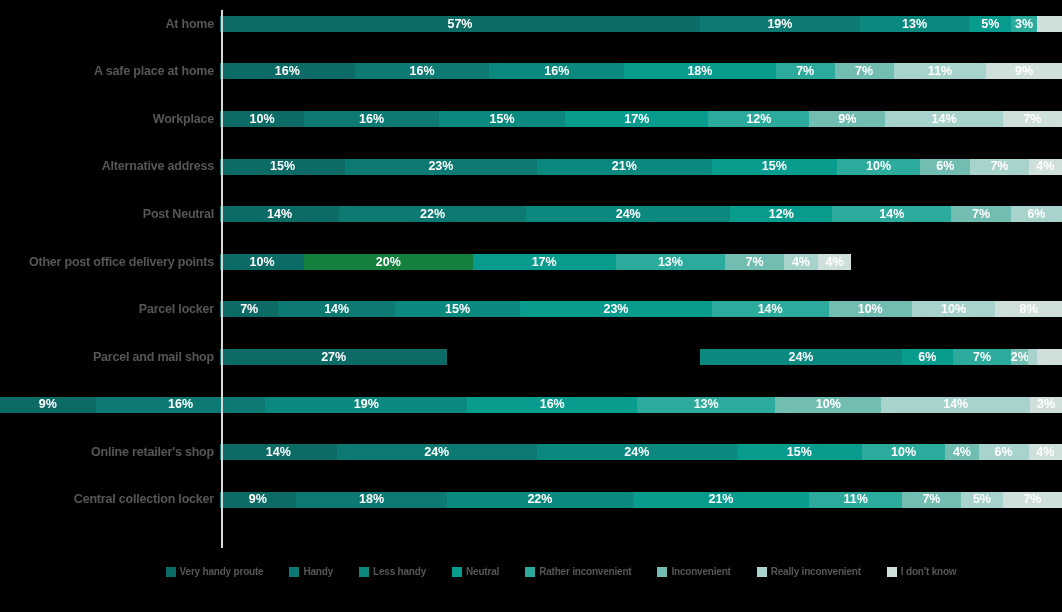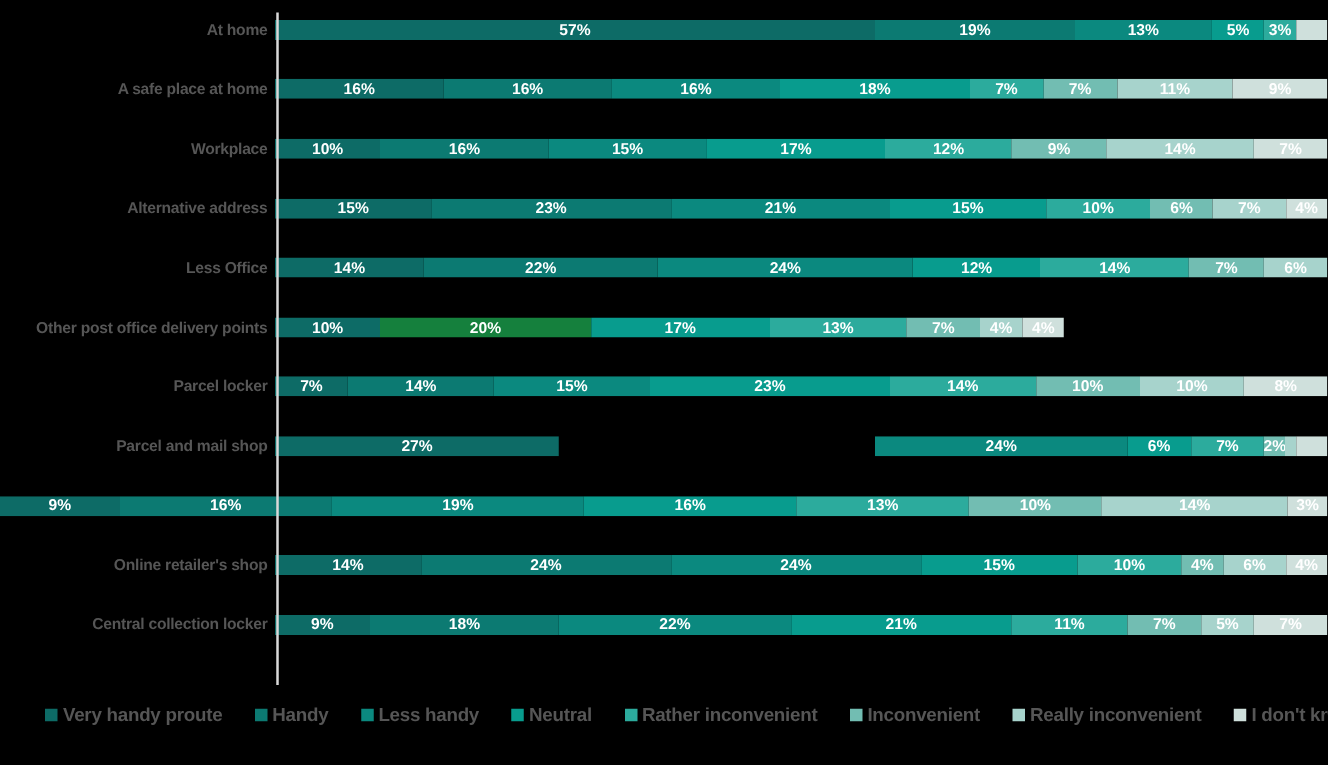--- a/index.html
+++ b/index.html
@@ -89,21 +89,21 @@
     white-space: nowrap;
   }
   .legend-swatch {
     width: 10px;
     height: 10px;
     flex: 0 0 10px;
     display: inline-block;
   }
   .legend-label {
     color: #565656;
-    font-size: 15px;
+    font-size: 10px;
     font-weight: bold;
     letter-spacing: -0.2px;
     line-height: 1;
   }
 </style>
 </head>
 <body>
 
 <div id="chart-root">
 
@@ -154,21 +154,21 @@
             <div class="seg" style="width: 22.7723%; background: rgb(12, 122, 114);">23%</div>
             <div class="seg" style="width: 20.7921%; background: rgb(11, 137, 127);">21%</div>
             <div class="seg" style="width: 14.8515%; background: rgb(8, 156, 142);">15%</div>
             <div class="seg" style="width: 9.90099%; background: rgb(44, 171, 157);">10%</div>
             <div class="seg" style="width: 5.94059%; background: rgb(114, 189, 178);">6%</div>
             <div class="seg" style="width: 6.93069%; background: rgb(167, 211, 204);">7%</div>
             <div class="seg" style="width: 3.9604%; background: rgb(207, 224, 220);">4%</div>
           </div>
         </div>
         <div class="bar-row">
-          <div class="cat-label">Less Office</div>
+          <div class="cat-label">Post Neutral</div>
           <div class="bar-track">
             <div class="seg" style="width: 14.1414%; background: rgb(13, 107, 102);">14%</div>
             <div class="seg" style="width: 22.2222%; background: rgb(12, 122, 114);">22%</div>
             <div class="seg" style="width: 24.2424%; background: rgb(11, 137, 127);">24%</div>
             <div class="seg" style="width: 12.1212%; background: rgb(8, 156, 142);">12%</div>
             <div class="seg" style="width: 14.1414%; background: rgb(44, 171, 157);">14%</div>
             <div class="seg" style="width: 7.07071%; background: rgb(114, 189, 178);">7%</div>
             <div class="seg" style="width: 6.06061%; background: rgb(167, 211, 204);">6%</div>
           </div>
         </div>

